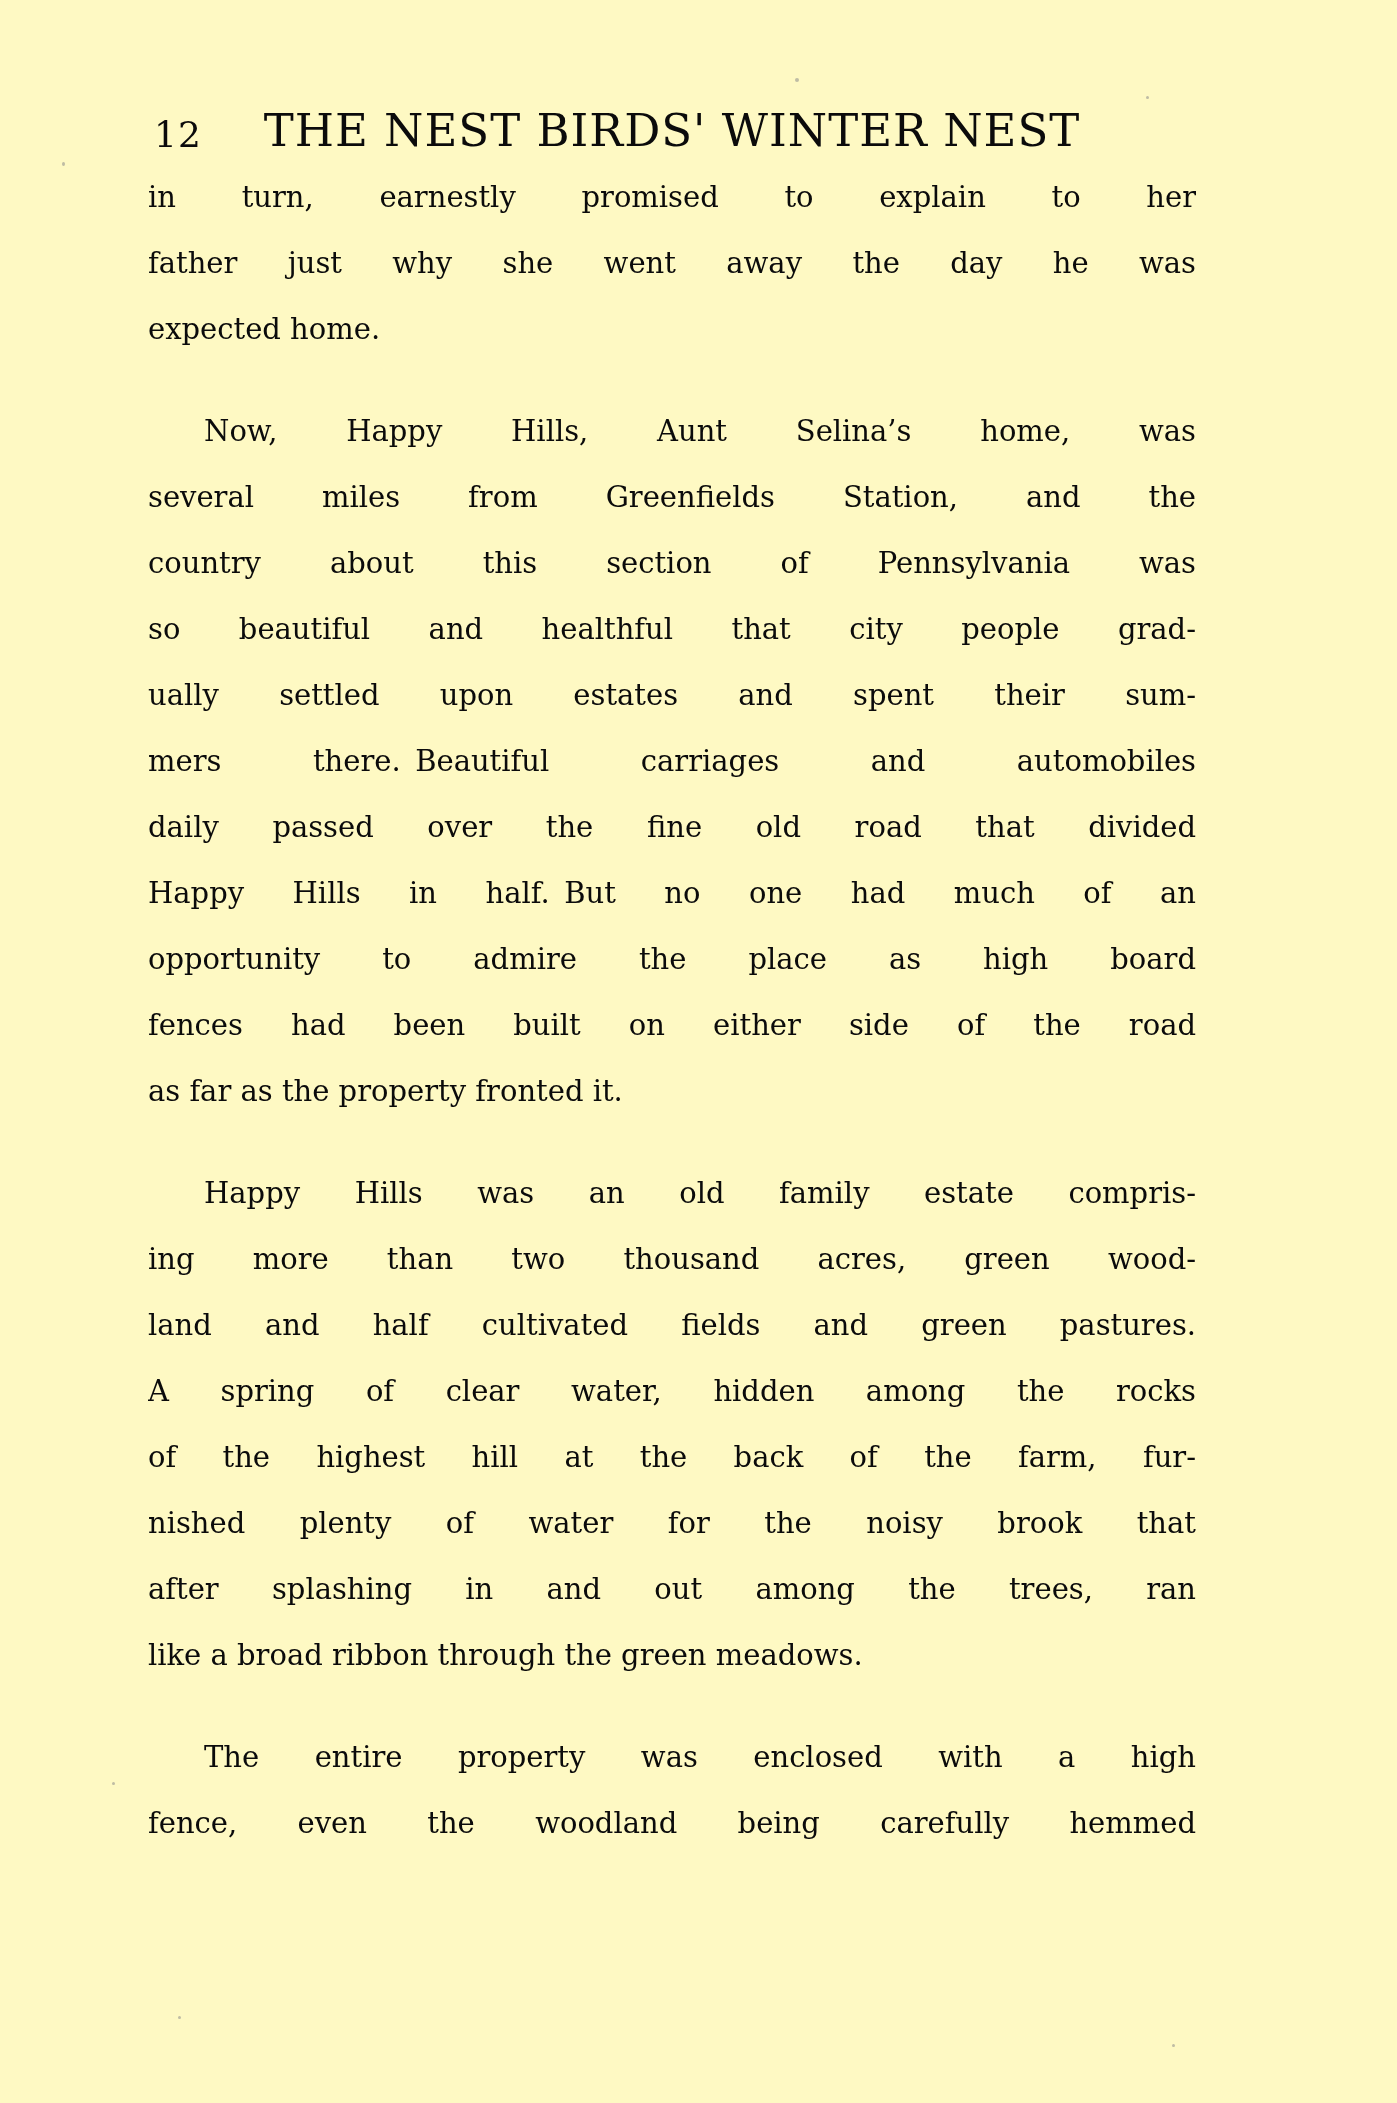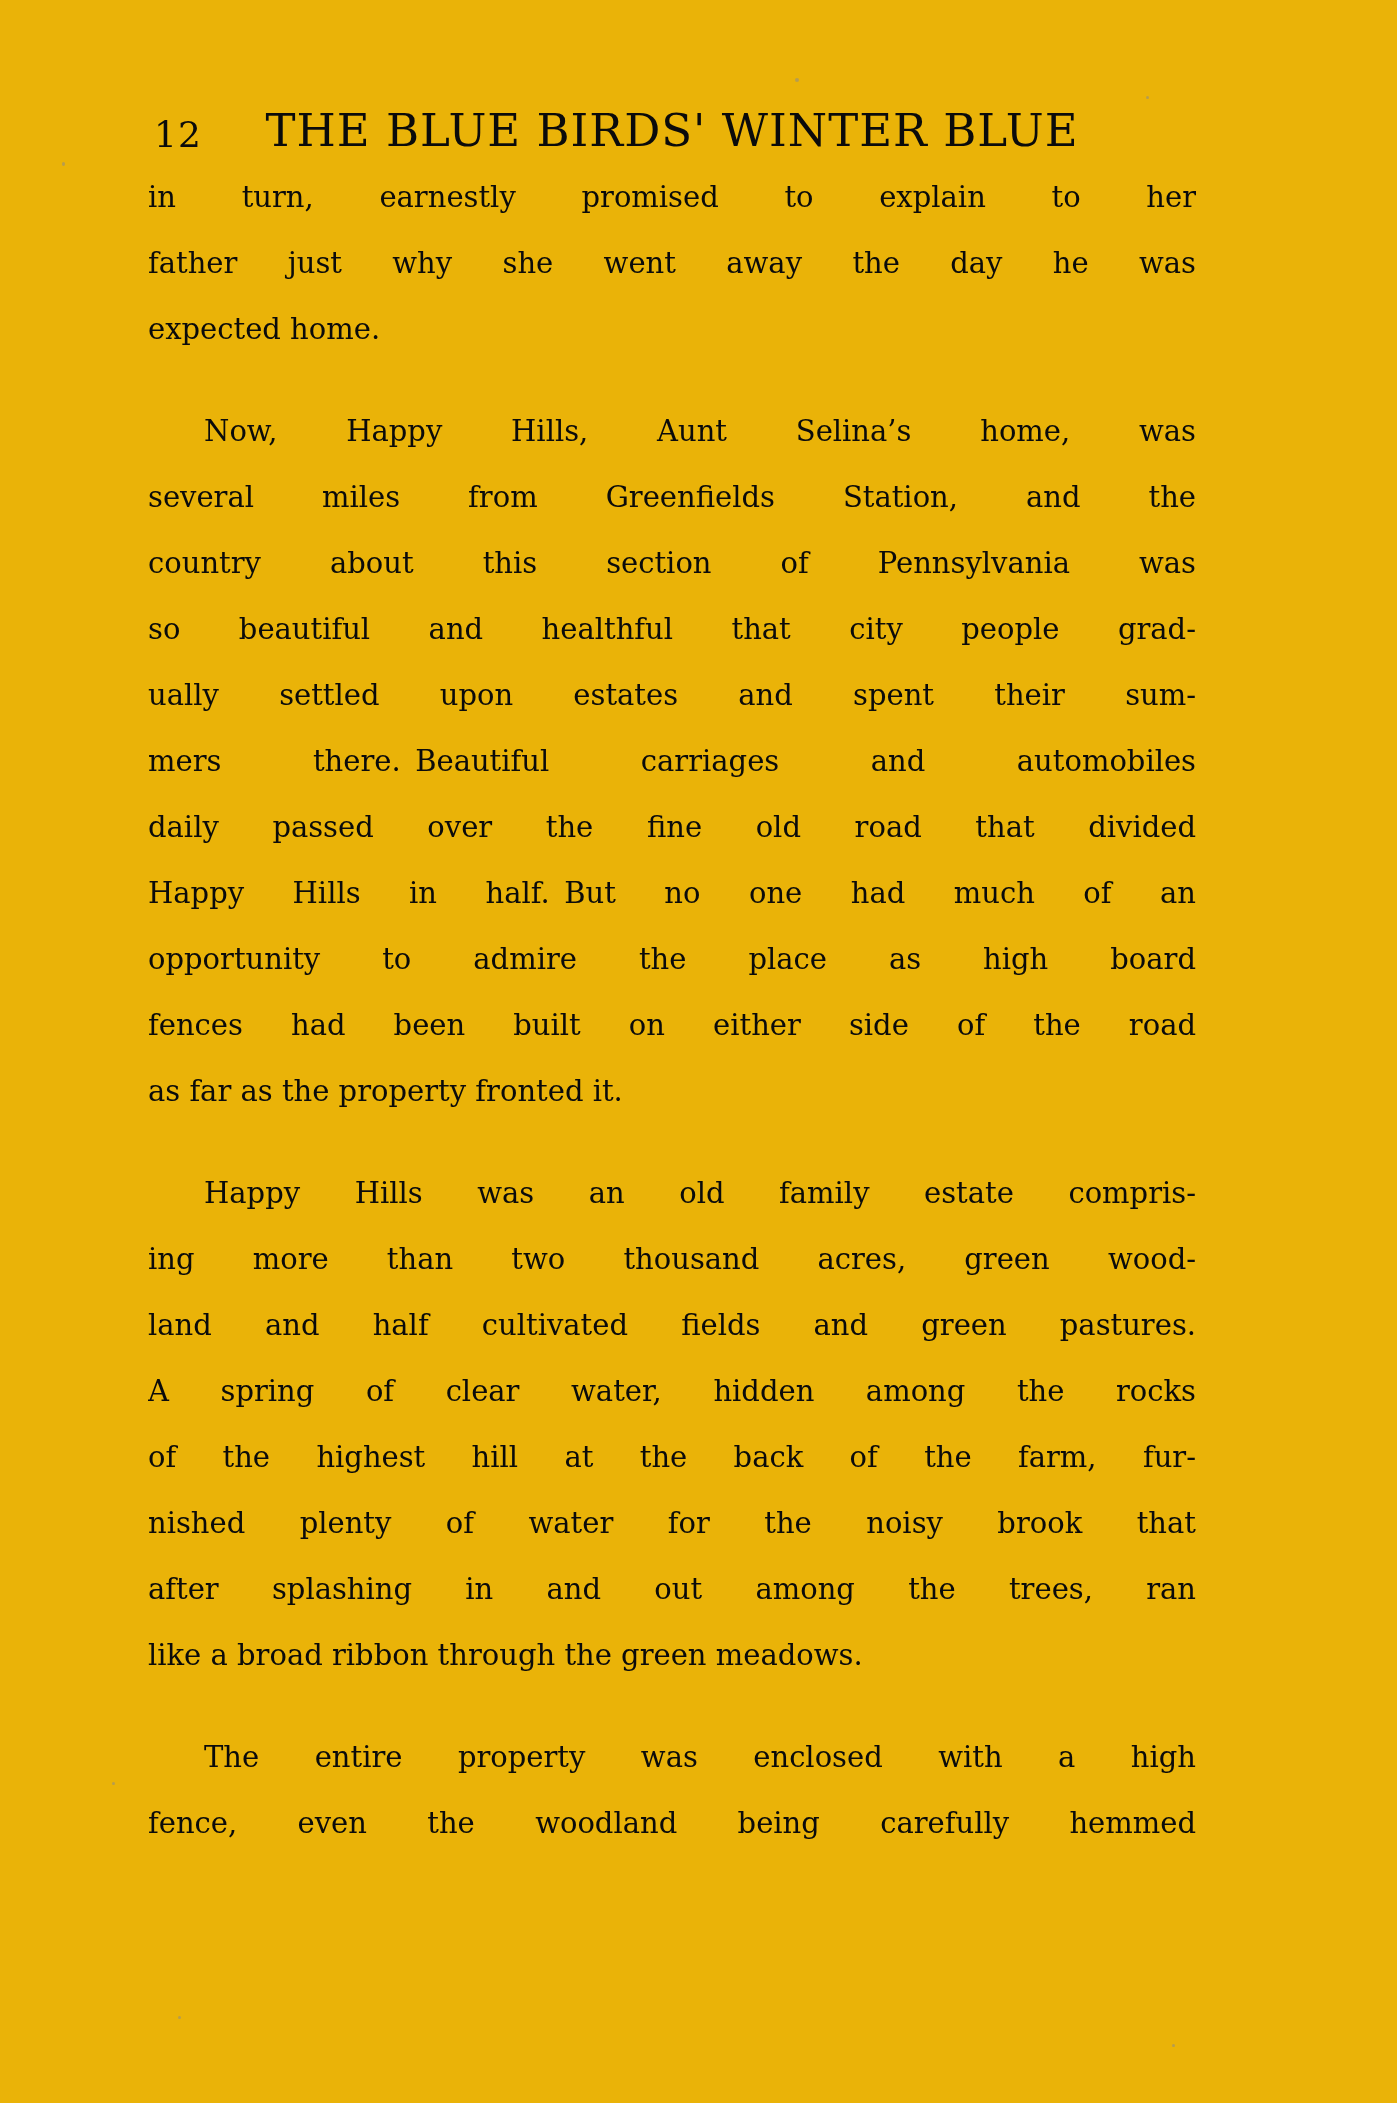--- a/index.html
+++ b/index.html
@@ -1,20 +1,20 @@
 <!DOCTYPE html>
 <html><head>
 <meta charset="utf-8">
 <style>
   html, body { margin: 0; padding: 0; background: #ffffff; }
   .page {
     position: relative;
     width: 1397px;
     height: 2103px;
-    background: #eab308;
+    background: #fef9c3;
     font-family: "DejaVu Serif", serif;
     color: #0b0b0b;
     overflow: hidden;
   }
   .page-header {
     position: absolute;
     left: 148px;
     top: 0;
     width: 1048px;
     height: 170px;
@@ -67,21 +67,21 @@
     opacity: 0.55;
   }
 </style>
 </head>
 <body>
 
 <div class="page">
 
   <div class="page-header">
     <div class="page-number">12</div>
-    <div class="header-title">THE BLUE BIRDS' WINTER BLUE</div>
+    <div class="header-title">THE NEST BIRDS' WINTER NEST</div>
   </div>
 
   <div class="text-block">
       <div class="text-line">in turn, earnestly promised to explain to her</div>
       <div class="text-line">father just why she went away the day he was</div>
       <div class="text-line no-justify">expected home.</div>
       <div class="text-line indent">Now, Happy Hills, Aunt Selina’s home, was</div>
       <div class="text-line">several miles from Greenfields Station, and the</div>
       <div class="text-line">country about this section of Pennsylvania was</div>
       <div class="text-line">so beautiful and healthful that city people grad-</div>

